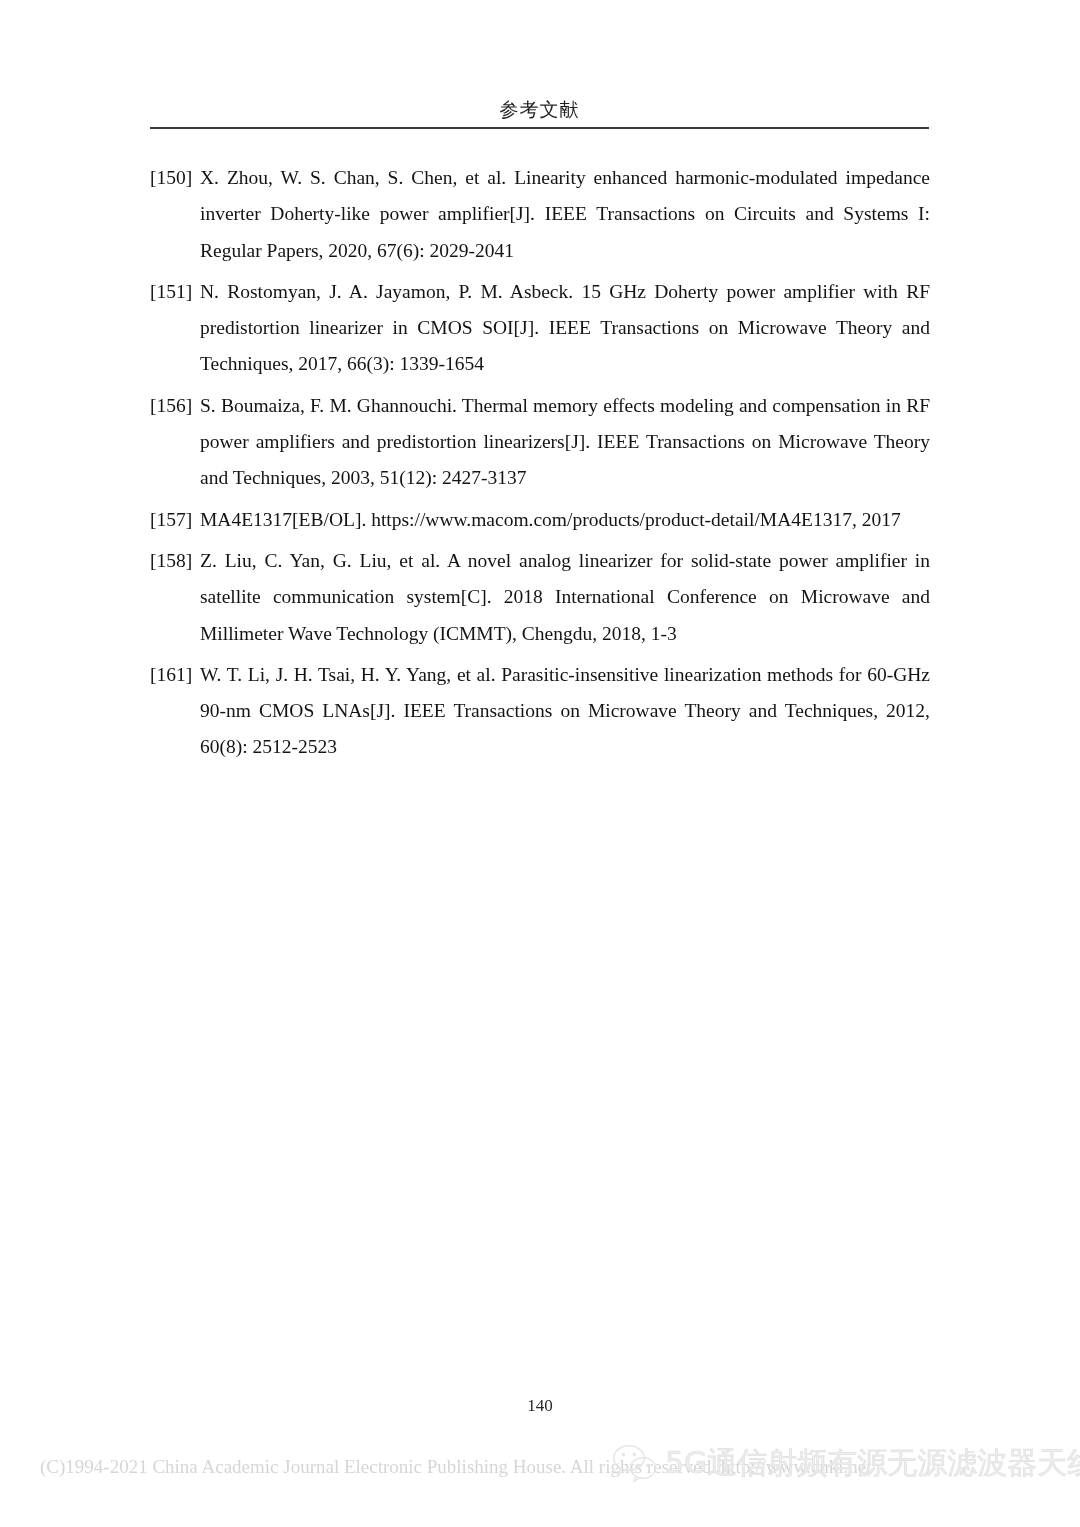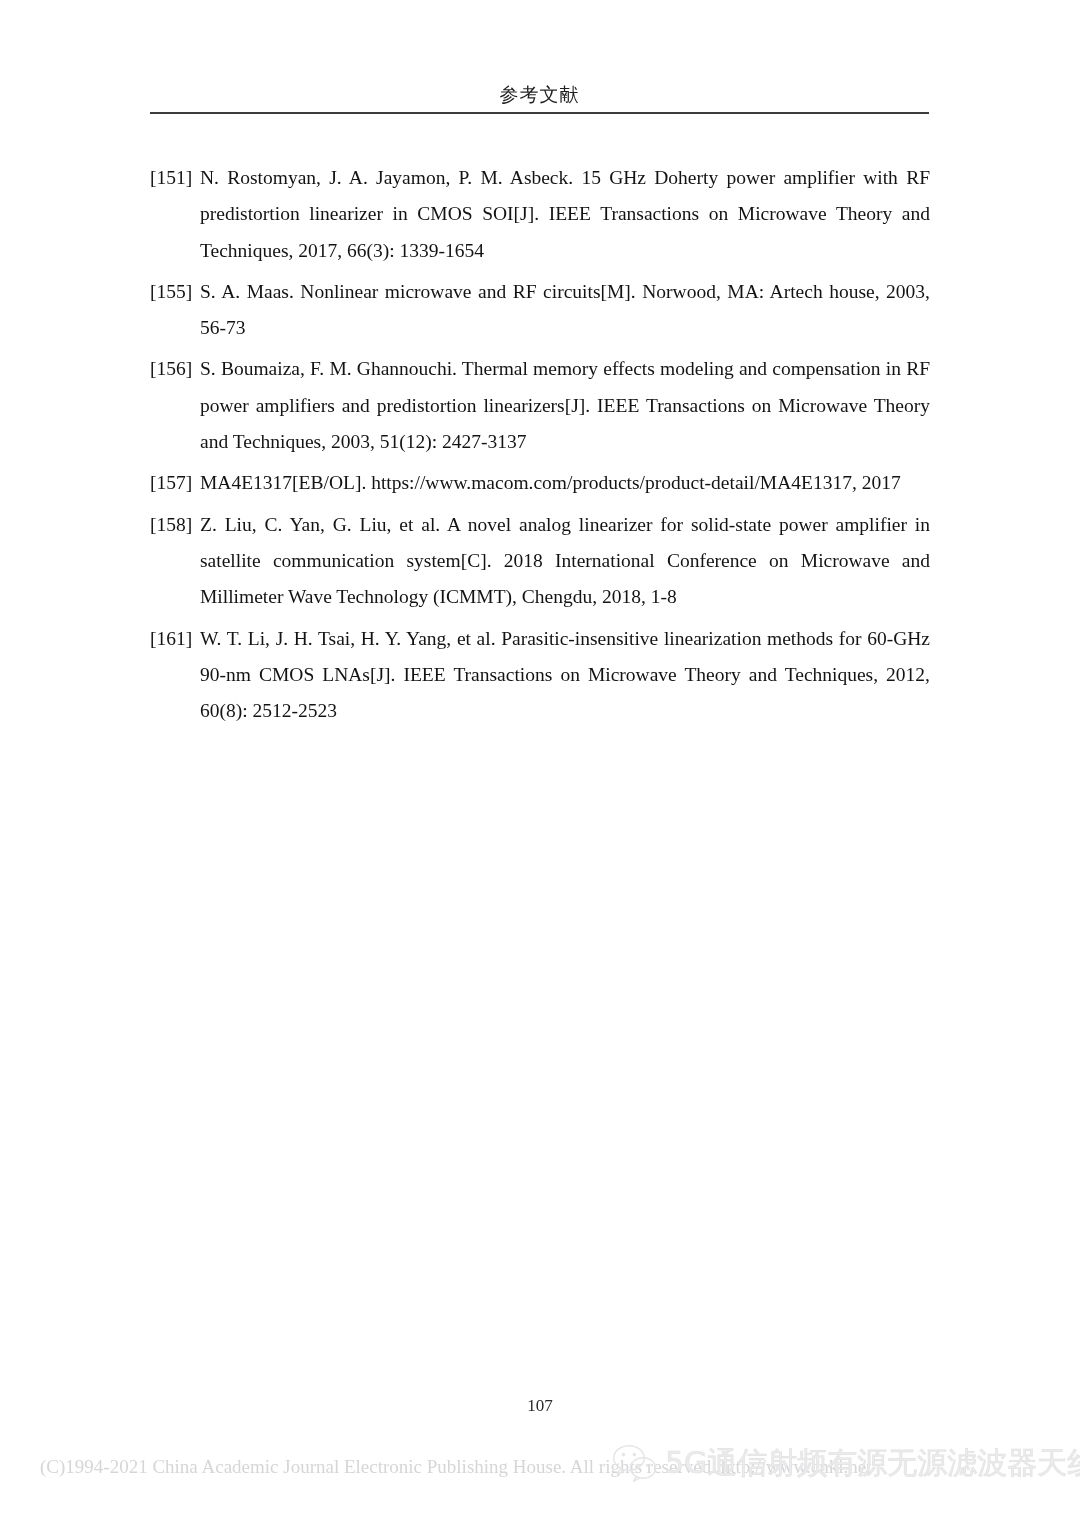--- a/index.html
+++ b/index.html
@@ -14,21 +14,21 @@
     background: #ffffff;
     overflow: hidden;
     font-family: "Liberation Serif", "DejaVu Serif", serif;
     color: #1a1a1a;
   }
 
   
   .header {
     position: absolute;
     left: 150px;
-    top: 81px;
+    top: 96px;
     width: 779px;
   }
   .header-title {
     text-align: center;
     font-size: 19px;
     line-height: 26px;
     letter-spacing: 1px;
     color: #1f1f1f;
     font-family: "DejaVu Serif", "Liberation Serif", serif;
   }
@@ -121,46 +121,46 @@
 
 <div class="page">
 
   <div class="header">
     <div class="header-title">参考文献</div>
     <div class="header-rule"></div>
   </div>
 
   <div class="ref-list">
       <div class="ref-item">
+        <div class="ref-num">[150]</div>
+        <div class="ref-text">X. Zhou, W. S. Chan, S. Chen, et al. Linearity enhanced harmonic-modulated impedance inverter Doherty-like power amplifier[J]. IEEE Transactions on Circuits and Systems I: Regular Papers, 2020, 67(6): 2029-2041</div>
+      </div>
+      <div class="ref-item">
         <div class="ref-num">[151]</div>
         <div class="ref-text">N. Rostomyan, J. A. Jayamon, P. M. Asbeck. 15 GHz Doherty power amplifier with RF predistortion linearizer in CMOS SOI[J]. IEEE Transactions on Microwave Theory and Techniques, 2017, 66(3): 1339-1654</div>
-      </div>
-      <div class="ref-item">
-        <div class="ref-num">[155]</div>
-        <div class="ref-text">S. A. Maas. Nonlinear microwave and RF circuits[M]. Norwood, MA: Artech house, 2003, 56-73</div>
       </div>
       <div class="ref-item">
         <div class="ref-num">[156]</div>
         <div class="ref-text">S. Boumaiza, F. M. Ghannouchi. Thermal memory effects modeling and compensation in RF power amplifiers and predistortion linearizers[J]. IEEE Transactions on Microwave Theory and Techniques, 2003, 51(12): 2427-3137</div>
       </div>
       <div class="ref-item">
         <div class="ref-num">[157]</div>
         <div class="ref-text">MA4E1317[EB/OL]. https://www.macom.com/products/product-detail/MA4E1317, 2017</div>
       </div>
       <div class="ref-item">
         <div class="ref-num">[158]</div>
-        <div class="ref-text">Z. Liu, C. Yan, G. Liu, et al. A novel analog linearizer for solid-state power amplifier in satellite communication system[C]. 2018 International Conference on Microwave and Millimeter Wave Technology (ICMMT), Chengdu, 2018, 1-8</div>
+        <div class="ref-text">Z. Liu, C. Yan, G. Liu, et al. A novel analog linearizer for solid-state power amplifier in satellite communication system[C]. 2018 International Conference on Microwave and Millimeter Wave Technology (ICMMT), Chengdu, 2018, 1-3</div>
       </div>
       <div class="ref-item">
         <div class="ref-num">[161]</div>
         <div class="ref-text">W. T. Li, J. H. Tsai, H. Y. Yang, et al. Parasitic-insensitive linearization methods for 60-GHz 90-nm CMOS LNAs[J]. IEEE Transactions on Microwave Theory and Techniques, 2012, 60(8): 2512-2523</div>
       </div>
     </div>
 
-  <div class="page-number">107</div>
+  <div class="page-number">140</div>
 
   <div class="footer-copyright">(C)1994-2021 China Academic Journal Electronic Publishing House. All rights reserved. http://www.cnki.net</div>
 
   <div class="wechat-overlay">
     <svg class="wechat-icon" viewBox="0 0 46 40">
       <ellipse cx="17" cy="15" rx="15.3" ry="12.3" fill="none" stroke="#e6e6e8" stroke-width="1.5"></ellipse>
       <path d="M8.5 25.5 L5.2 31.6 L12.5 27.6 Z" fill="none" stroke="#e6e6e8" stroke-width="1.5" stroke-linejoin="round"></path>
       <circle cx="11.4" cy="11.6" r="1.8" fill="#e6e6e8"></circle>
       <circle cx="22.4" cy="11.6" r="1.8" fill="#e6e6e8"></circle>
       <ellipse cx="31" cy="25" rx="12.6" ry="10.2" fill="none" stroke="#e6e6e8" stroke-width="1.5"></ellipse>

